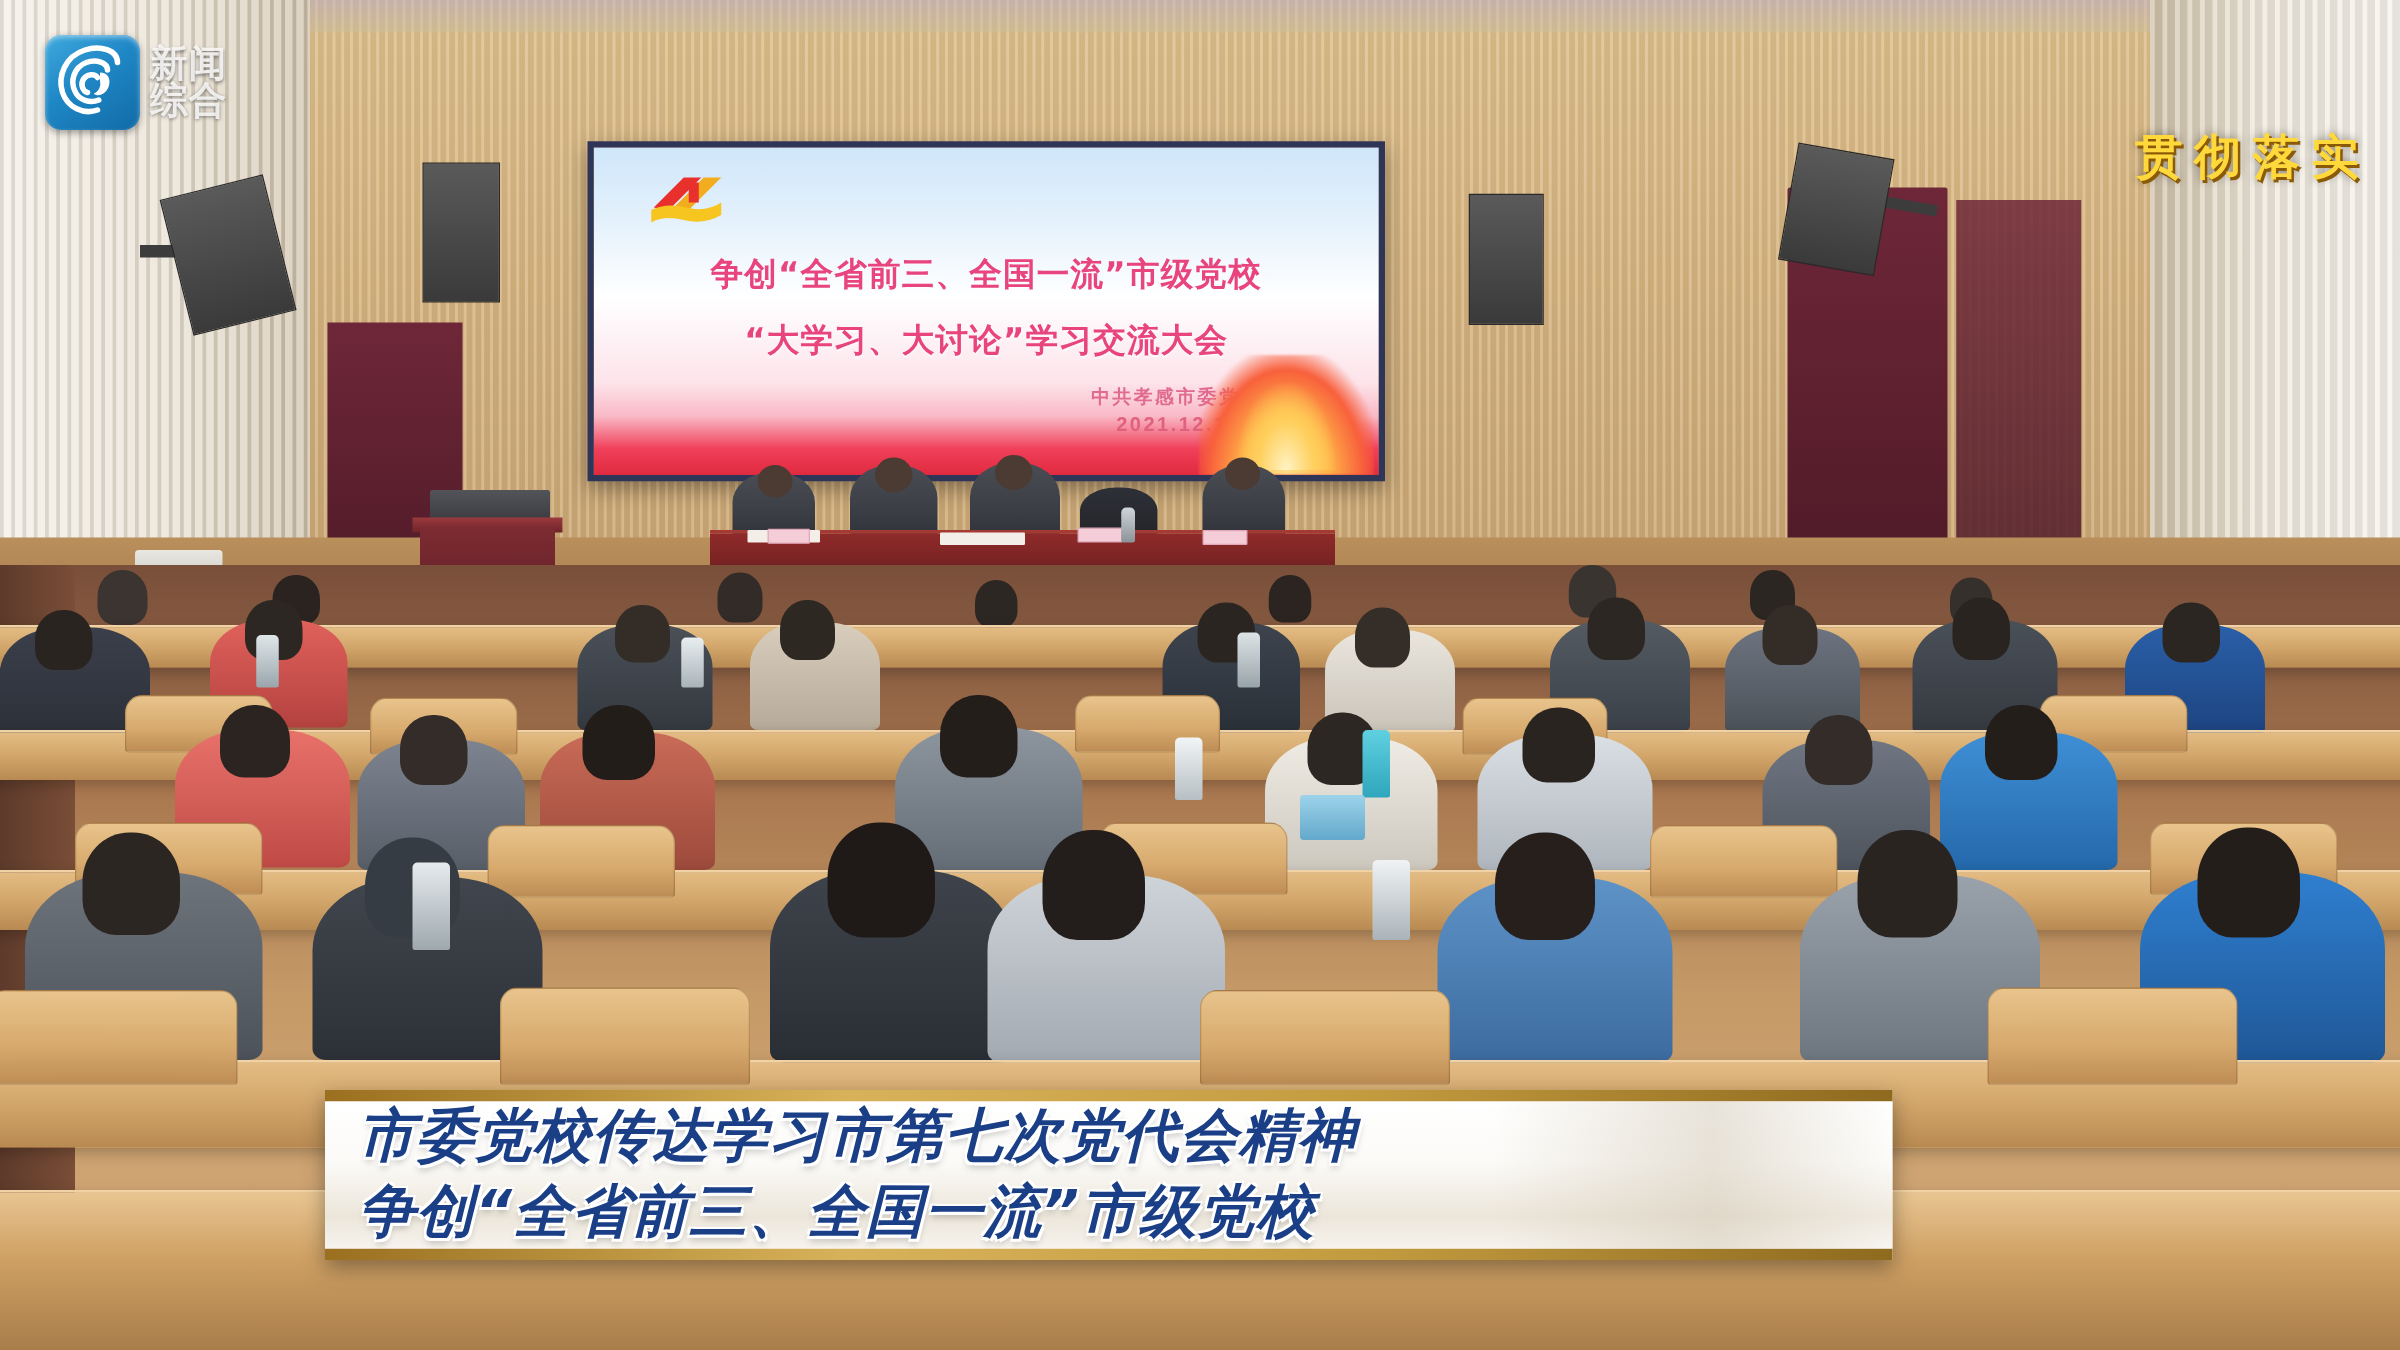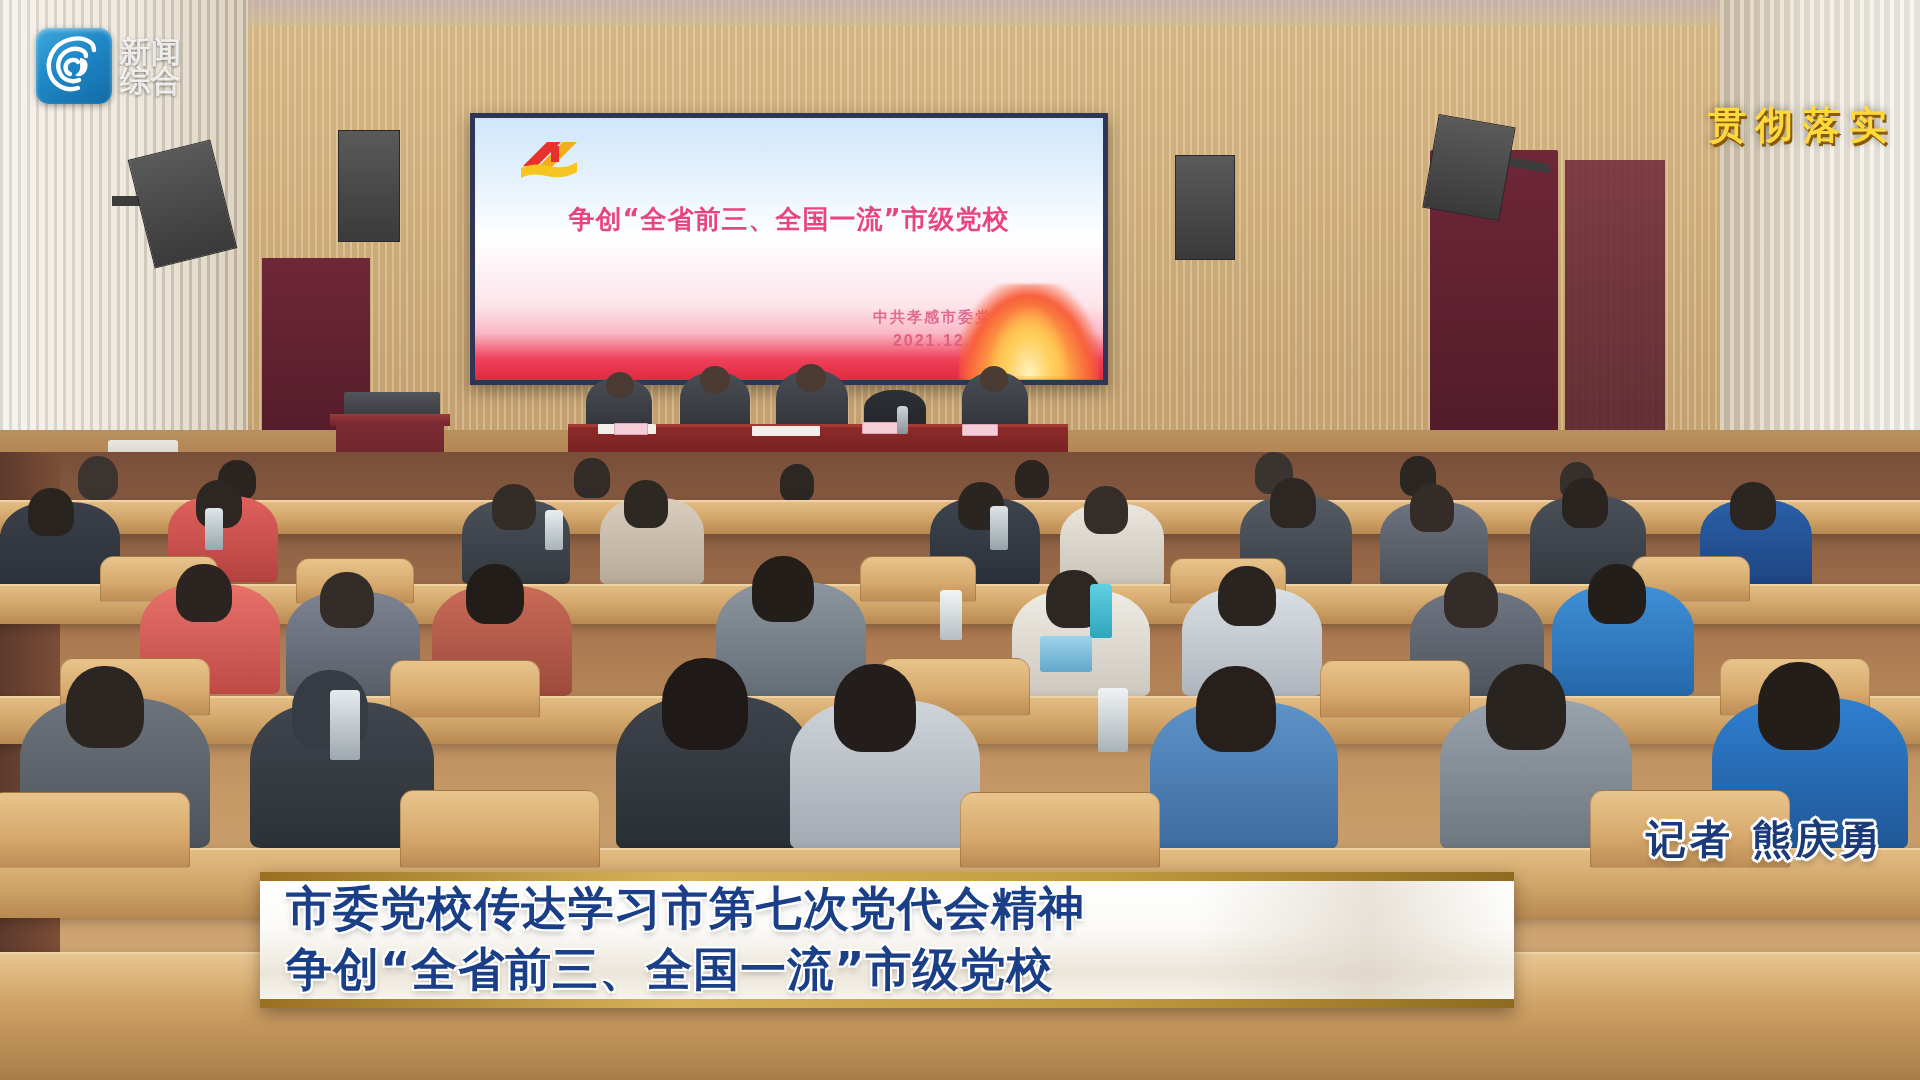--- a/index.html
+++ b/index.html
@@ -207,21 +207,21 @@
     position:absolute; right:36px; top:812px;
     font-size:40px; font-weight:700; color:#1a3a7a; letter-spacing:4px;
     text-shadow:
       -2px -2px 0 #fff, 2px -2px 0 #fff, -2px 2px 0 #fff, 2px 2px 0 #fff,
       0 -3px 0 #fff, 0 3px 0 #fff, -3px 0 0 #fff, 3px 0 0 #fff,
       0 5px 7px rgba(0,0,0,.35);
     font-family:"DejaVu Sans","Liberation Sans",sans-serif;
   }
 
   
-  .lower3 { position:absolute; left:90px; top:872px; width:1424px; height:136px; }
+  .lower3 { position:absolute; left:90px; top:872px; width:1424px; height:136px;font-style:italic; }
   .l3-scroll {
     position:absolute; left:170px; top:0; width:1254px; height:136px;
     background:linear-gradient(180deg,#ffffff 0%,#fbfaf7 42%,#ece6da 78%,#f7f4ee 100%);
     border-top:9px solid; border-bottom:9px solid;
     border-image:linear-gradient(90deg,#9a7020,#d8b25a,#c39b3f,#8e6a1f) 1;
     box-shadow:0 6px 16px rgba(0,0,0,.35);
   }
   .l3-scroll:after{
     content:""; position:absolute; right:0; top:0; width:320px; height:100%;
     background:linear-gradient(90deg,rgba(255,255,255,0),rgba(214,205,188,.55) 55%,rgba(255,255,255,.15));
@@ -292,20 +292,21 @@
     <div class="spk s4"></div>
 
     <div class="screen-frame">
       <svg class="scr-emblem" viewBox="0 0 76 56">
         <path d="M10 34 L34 10 L48 10 L22 36 Z" fill="#e8302c"></path>
         <path d="M26 34 L50 10 L64 10 L38 36 Z" fill="#f2ad1e"></path>
         <path d="M8 36 Q20 30 36 34 Q52 38 64 30 L64 40 Q50 48 34 44 Q18 40 8 46 Z" fill="#f6c51f"></path>
         <path d="M38 14 L46 14 L46 30 L38 30 Z" fill="#e8302c"></path>
       </svg>
       <div class="scr-line1">争创“全省前三、全国一流”市级党校</div>
+      <div class="scr-line2">“大学习、大讨论”学习交流大会</div>
       <div class="scr-org">中共孝感市委党校</div>
       <div class="scr-date">2021.12.12</div>
       <div class="scr-flame"></div>
       <div class="scr-flame2"></div>
     </div>
 
     <div class="stage-band"></div>
 
     <div class="av-box"></div>
     <div class="lectern-top"></div>
@@ -454,21 +455,20 @@
     <div class="bug-text">
       <span>新闻</span>
       <span>综合</span>
     </div>
   </div>
 
   <div class="slogan">
     <div class="slogan-1">贯彻落实</div>
   </div>
 
-  <div class="reporter">记者  熊庆勇</div>
 
   <div class="lower3">
     <div class="l3-scroll"></div>
 
     <div class="l3-text">
       <div class="l3-line">市委党校传达学习市第七次党代会精神</div>
       <div class="l3-line">争创“全省前三、全国一流”市级党校</div>
     </div>
 
   </div>

